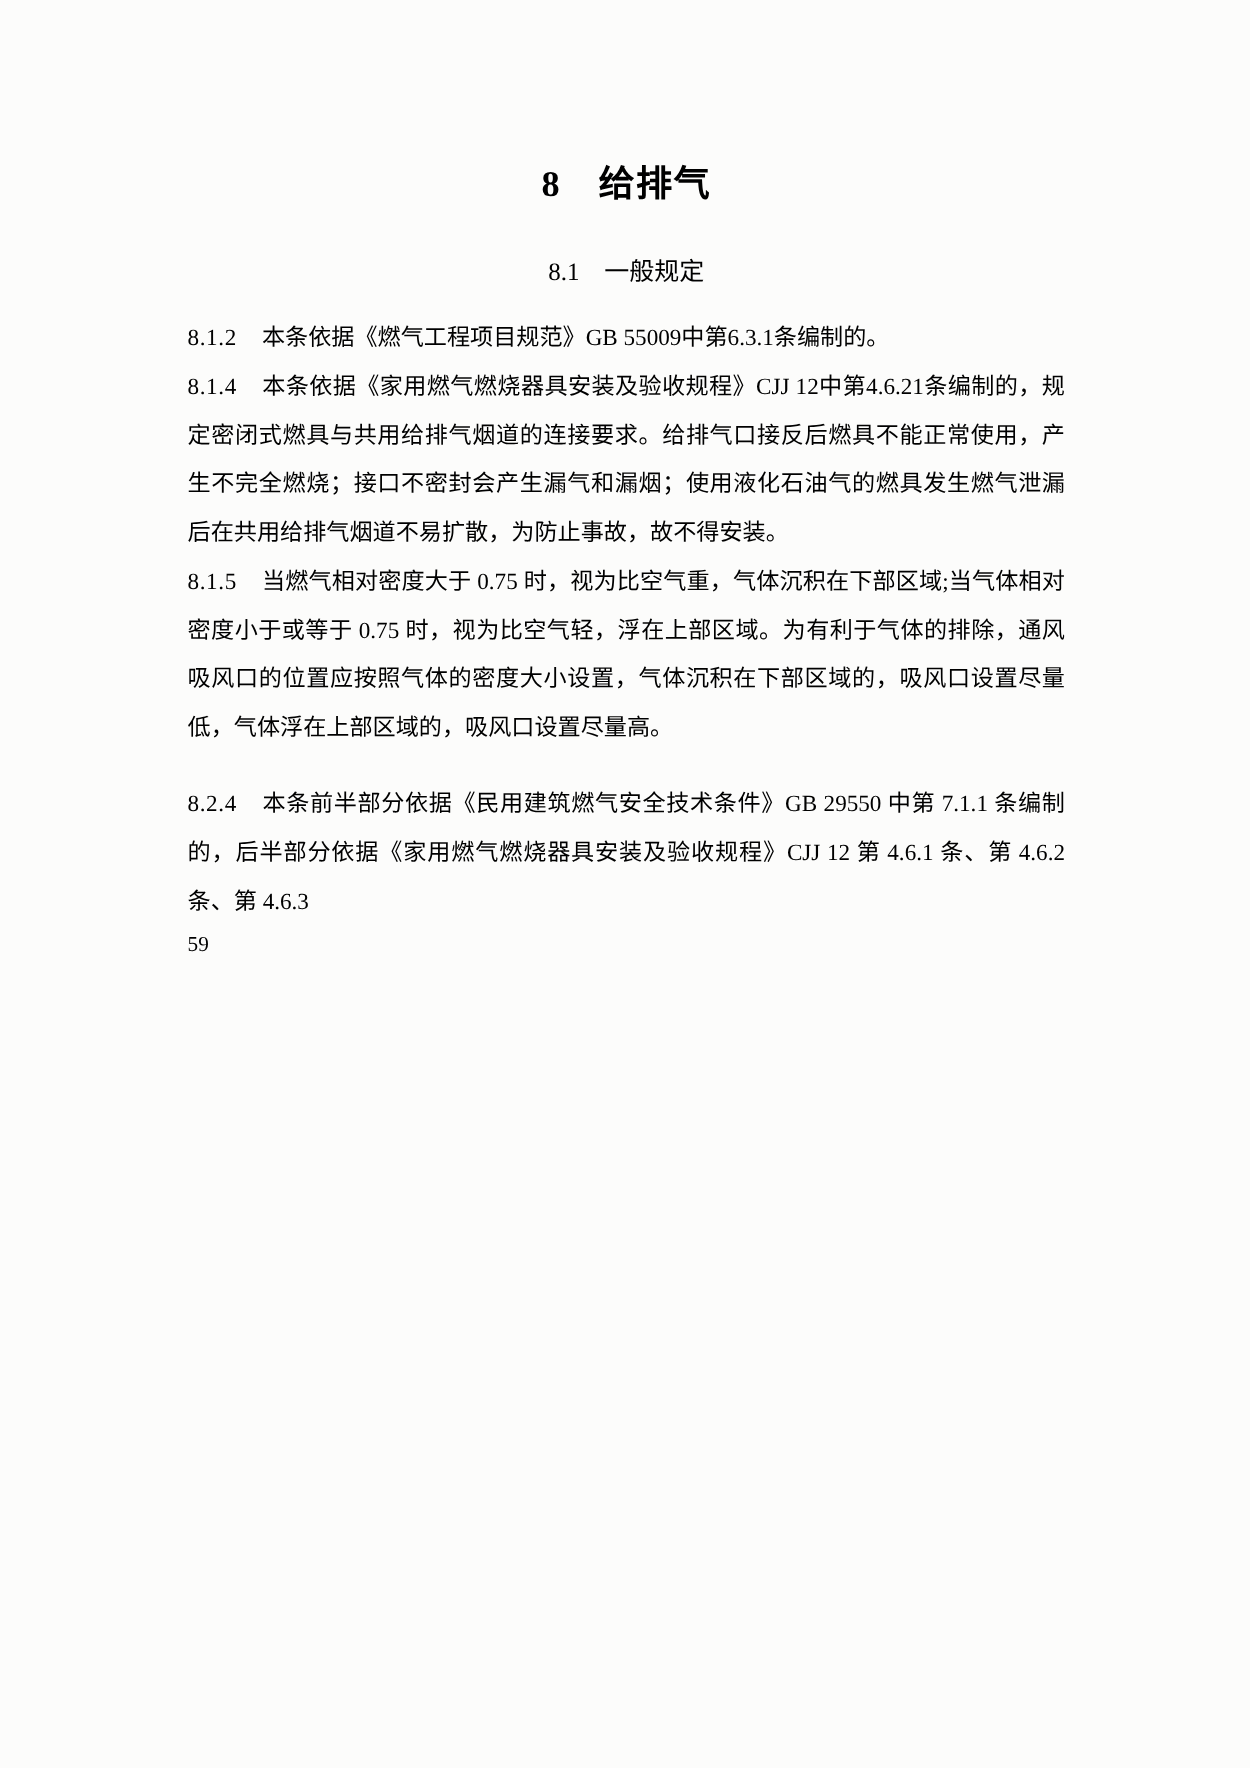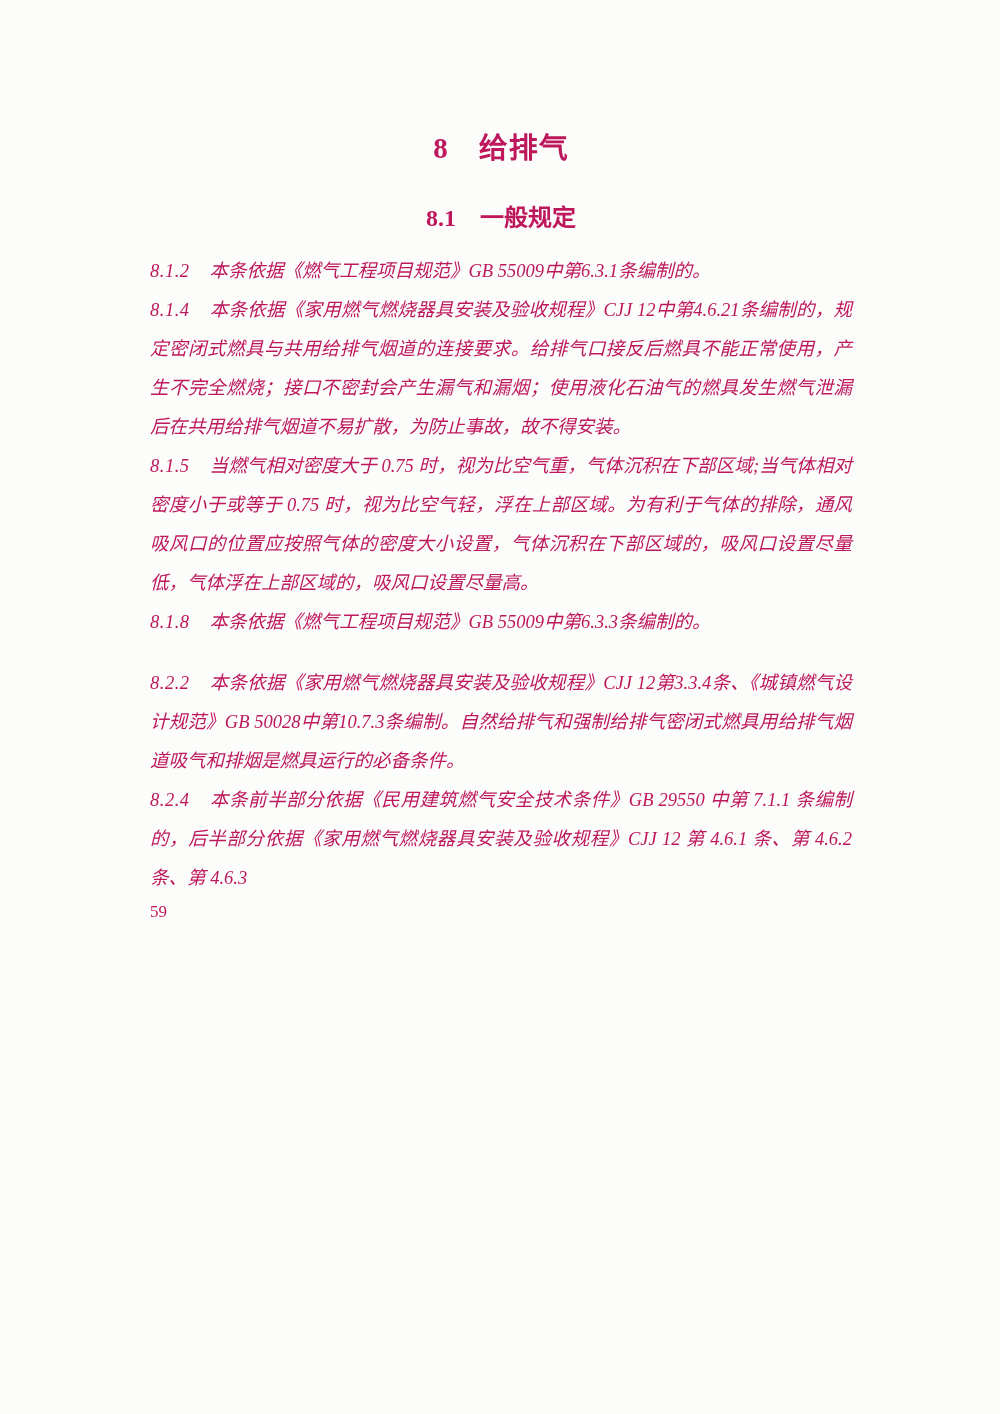--- a/index.html
+++ b/index.html
@@ -6,59 +6,58 @@
     margin: 0;
     padding: 0;
     background: #e9e9e9;
   }
   .page {
     position: relative;
     width: 1000px;
     height: 1414px;
     margin: 0 auto;
     background: #fcfcfb;
-    color: #be185d;
+    color: #000000;
     font-family: "Liberation Serif", "DejaVu Serif", serif;
     box-sizing: border-box;
     overflow: hidden;
   }
   .content {
     padding: 126px 148px 0 150px;
   }
   .chapter-title {
     margin: 0;
     font-size: 29px;
     font-weight: bold;
     line-height: 44px;
     text-align: center;
     letter-spacing: 1px;
   }
   .section-heading {
     margin: 28px 0 0 0;
-    font-size: 24px;
-    font-weight: bold;
+    font-size: 20px;
+    font-weight: normal;
     line-height: 40px;
     text-align: center;
   }
   .section-heading.second {
     margin-top: 24px;
   }
   .paras {
     margin-top: 14px;
   }
   .paras.second {
     margin-top: 22px;
   }
   .para {
     margin: 0;
     font-size: 18.5px;
     line-height: 39px;
     text-align: justify;
     text-justify: inter-character;
-    font-style: italic;
   }
   .clause-num {
     display: inline-block;
     margin-right: 20px;
     letter-spacing: 0.5px;
   }
   .page-number {
     margin-top: 2px;
     font-size: 17px;
     line-height: 24px;
@@ -82,32 +81,26 @@
   <p class="para">
     <span class="clause-num">8.1.4</span><span class="clause-text">本条依据《家用燃气燃烧器具安装及验收规程》CJJ 12中第4.6.21条编制的，规定密闭式燃具与共用给排气烟道的连接要求。给排气口接反后燃具不能正常使用，产生不完全燃烧；接口不密封会产生漏气和漏烟；使用液化石油气的燃具发生燃气泄漏后在共用给排气烟道不易扩散，为防止事故，故不得安装。</span>
   </p>
 
   <p class="para">
     <span class="clause-num">8.1.5</span><span class="clause-text">当燃气相对密度大于 0.75 时，视为比空气重，气体沉积在下部区域;当气体相对密度小于或等于 0.75 时，视为比空气轻，浮在上部区域。为有利于气体的排除，通风吸风口的位置应按照气体的密度大小设置，气体沉积在下部区域的，吸风口设置尽量低，气体浮在上部区域的，吸风口设置尽量高。</span>
   </p>
 
 
 
-  <p class="para">
-    <span class="clause-num">8.1.8</span><span class="clause-text">本条依据《燃气工程项目规范》GB 55009中第6.3.3条编制的。</span>
-  </p>
 </div>
   </section>
 
   <section>
     <div class="paras second">
 
-  <p class="para">
-    <span class="clause-num">8.2.2</span><span class="clause-text">本条依据《家用燃气燃烧器具安装及验收规程》CJJ 12第3.3.4条、《城镇燃气设计规范》GB 50028中第10.7.3条编制。自然给排气和强制给排气密闭式燃具用给排气烟道吸气和排烟是燃具运行的必备条件。</span>
-  </p>
 
   <p class="para">
     <span class="clause-num">8.2.4</span><span class="clause-text">本条前半部分依据《民用建筑燃气安全技术条件》GB 29550 中第 7.1.1 条编制的，后半部分依据《家用燃气燃烧器具安装及验收规程》CJJ 12 第 4.6.1 条、第 4.6.2 条、第 4.6.3</span>
   </p>
 </div>
   </section>
 </div>
     <div class="page-number">59</div>
   </div>
 </div>

